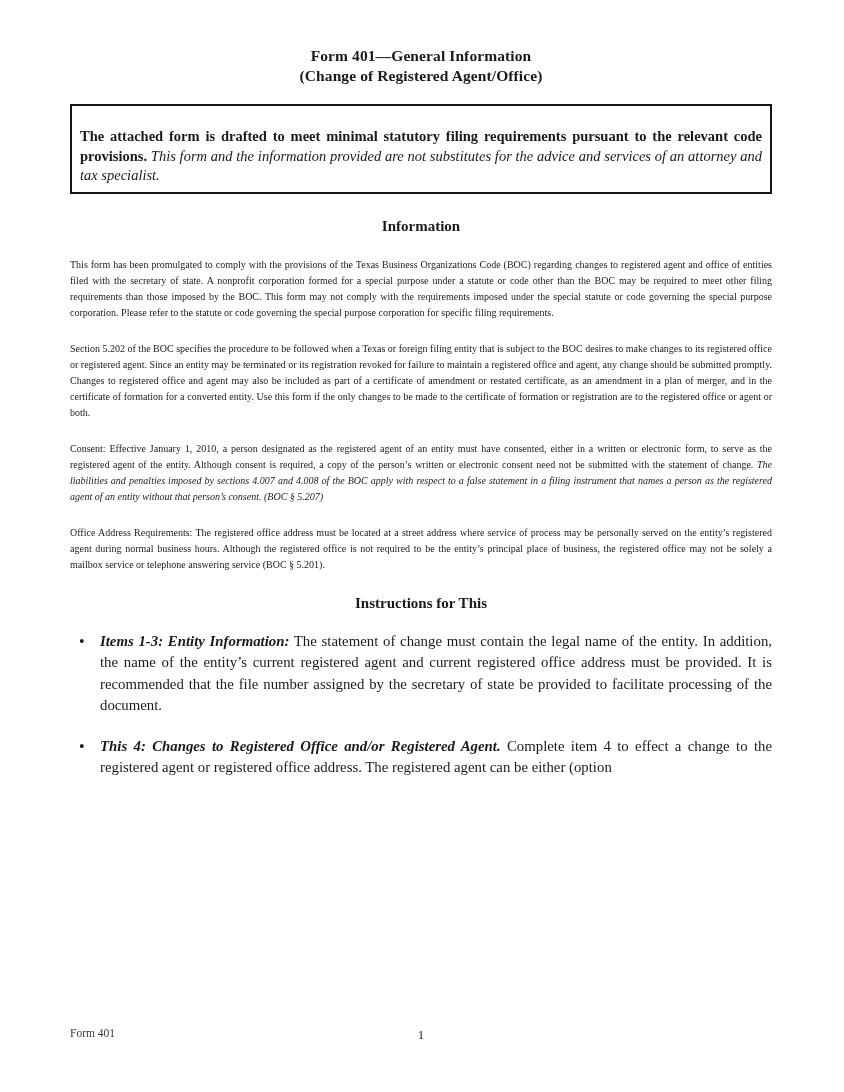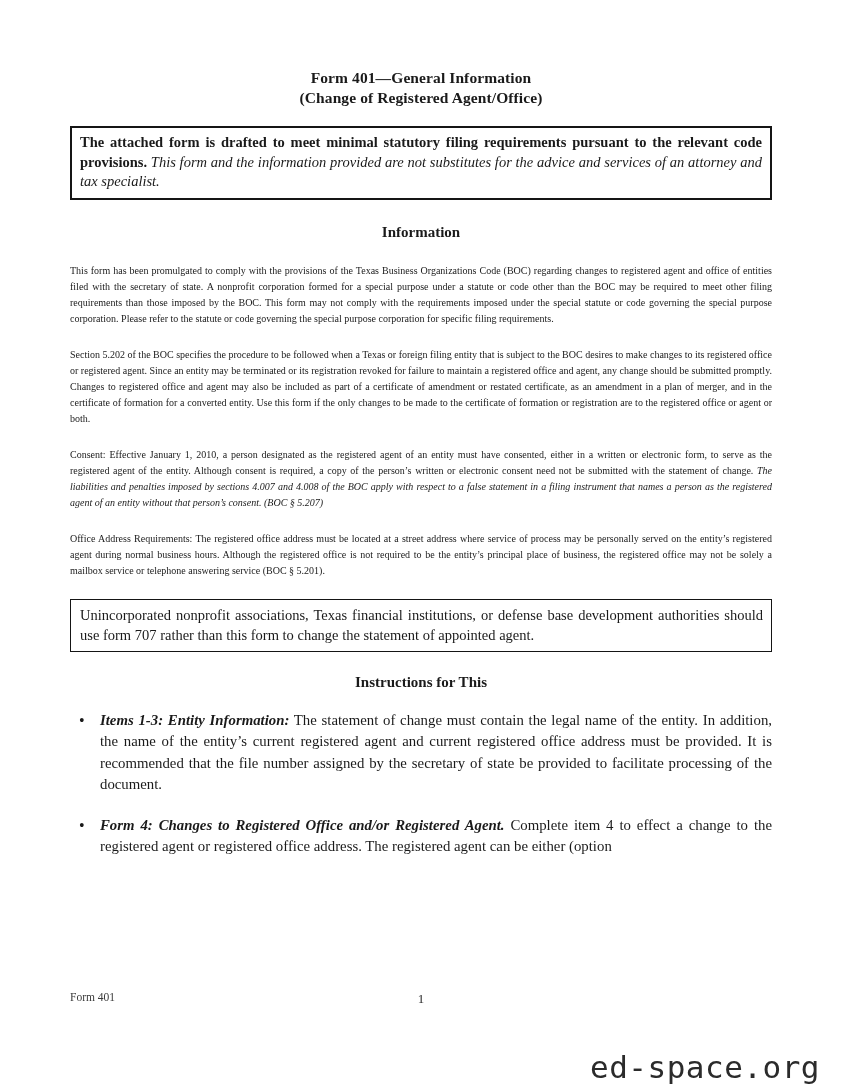--- a/index.html
+++ b/index.html
@@ -16,21 +16,20 @@
     color: #1a1a1a;
     overflow: hidden;
   }
 
   .page {
     position: absolute;
     left: 0; top: 0;
     width: 844px;
     height: 880px;
     padding: 0;
-    margin-top: 22px;
   }
 
   .content {
     position: absolute;
     left: 70px;
     top: 46px;
     width: 702px;
   }
 
   
@@ -40,21 +39,21 @@
     font-size: 15.5px;
     line-height: 20px;
     letter-spacing: .1px;
   }
   .doc-title .line2 { display: block; }
 
   
   .notice-box {
     margin-top: 18px;
     border: 2px solid #151515;
-    padding: 5px 8px 6px 8px;
+    padding: 21px 8px 6px 8px;
     box-sizing: border-box;
     box-shadow: 0 0 0 1px #ffffff inset;
   }
   .notice-box p {
     margin: 0;
     font-size: 14.5px;
     line-height: 19.5px;
     text-align: justify;
     text-justify: inter-word;
   }
@@ -126,21 +125,21 @@
   }
   .bullet-item .strong {
     font-weight: bold;
     font-style: italic;
   }
 
   
   .footer {
     position: absolute;
     left: 70px;
-    top: 969px;
+    top: 1027px;
     width: 702px;
     height: 20px;
   }
   .footer .form-id {
     position: absolute;
     left: 0;
     top: 0;
     font-size: 11.5px;
     color: #3a3a3a;
   }
@@ -184,37 +183,33 @@
     <div class="section-heading">Information</div>
 
     <p class="body-p first">This form has been promulgated to comply with the provisions of the Texas Business Organizations Code (BOC) regarding changes to registered agent and office of entities filed with the secretary of state. A nonprofit corporation formed for a special purpose under a statute or code other than the BOC may be required to meet other filing requirements than those imposed by the BOC.  This form may not comply with the requirements imposed under the special statute or code governing the special purpose corporation.  Please refer to the statute or code governing the special purpose corporation for specific filing requirements.</p>
 
     <p class="body-p">Section 5.202 of the BOC specifies the procedure to be followed when a Texas or foreign filing entity that is subject to the BOC desires to make changes to its registered office or registered agent. Since an entity may be terminated or its registration revoked for failure to maintain a registered office and agent, any change should be submitted promptly.  Changes to registered office and agent may also be included as part of a certificate of amendment or restated certificate, as an amendment in a plan of merger, and in the certificate of formation for a converted entity.  Use this form if the only changes to be made to the certificate of formation or registration are to the registered office or agent or both.</p>
 
     <p class="body-p"><span class="lbl">Consent:</span><span>  Effective January 1, 2010, a person designated as the registered agent of an entity must have consented, either in a written or electronic form, to serve as the registered agent of the entity.  Although consent is required, a copy of the person’s written or electronic consent need not be submitted with the statement of change.  </span><span class="ital">The liabilities and penalties imposed by sections 4.007 and 4.008 of the BOC apply with respect to a false statement in a filing instrument that names a person as the registered agent of an entity without that person’s consent. (BOC § 5.207)</span></p>
 
     <p class="body-p"><span class="lbl">Office Address Requirements:</span><span>  The registered office address must be located at a street address where service of process may be personally served on the entity’s registered agent during normal business hours.  Although the registered office is not required to be the entity’s principal place of business, the registered office may not be solely a mailbox service or telephone answering service (BOC § 5.201).</span></p>
 
-    <div class="form707-box">
-      <p>Unincorporated nonprofit associations, Texas financial institutions, or defense base development authorities should use form 707 rather than this form to change the statement of appointed agent.</p>
-    </div>
 
     <div class="section-heading instructions">Instructions for This</div>
 
     <ul class="bullets">
       <li class="bullet-item">
         <span class="dot">•</span><span class="strong">Items 1-3:  Entity Information:</span><span>  The statement of change must contain the legal name of the entity.  In addition, the name of the entity’s current registered agent and current registered office address must be provided.   It is recommended that the file number assigned by the secretary of state be provided to facilitate processing of the document.</span>
       </li>
       <li class="bullet-item">
-        <span class="dot">•</span><span class="strong">Form 4:   Changes to Registered Office and/or Registered Agent.</span><span> Complete item 4 to effect a change to the registered agent or registered office address.  The registered agent can be either (option</span>
+        <span class="dot">•</span><span class="strong">This 4:   Changes to Registered Office and/or Registered Agent.</span><span> Complete item 4 to effect a change to the registered agent or registered office address.  The registered agent can be either (option</span>
       </li>
     </ul>
 
   </div>
 
   <div class="footer">
     <span class="form-id">Form 401</span>
     <span class="page-num">1</span>
   </div>
 
-  <div class="watermark">ed-space.org</div>
 
 </div>
 
 </body></html>

